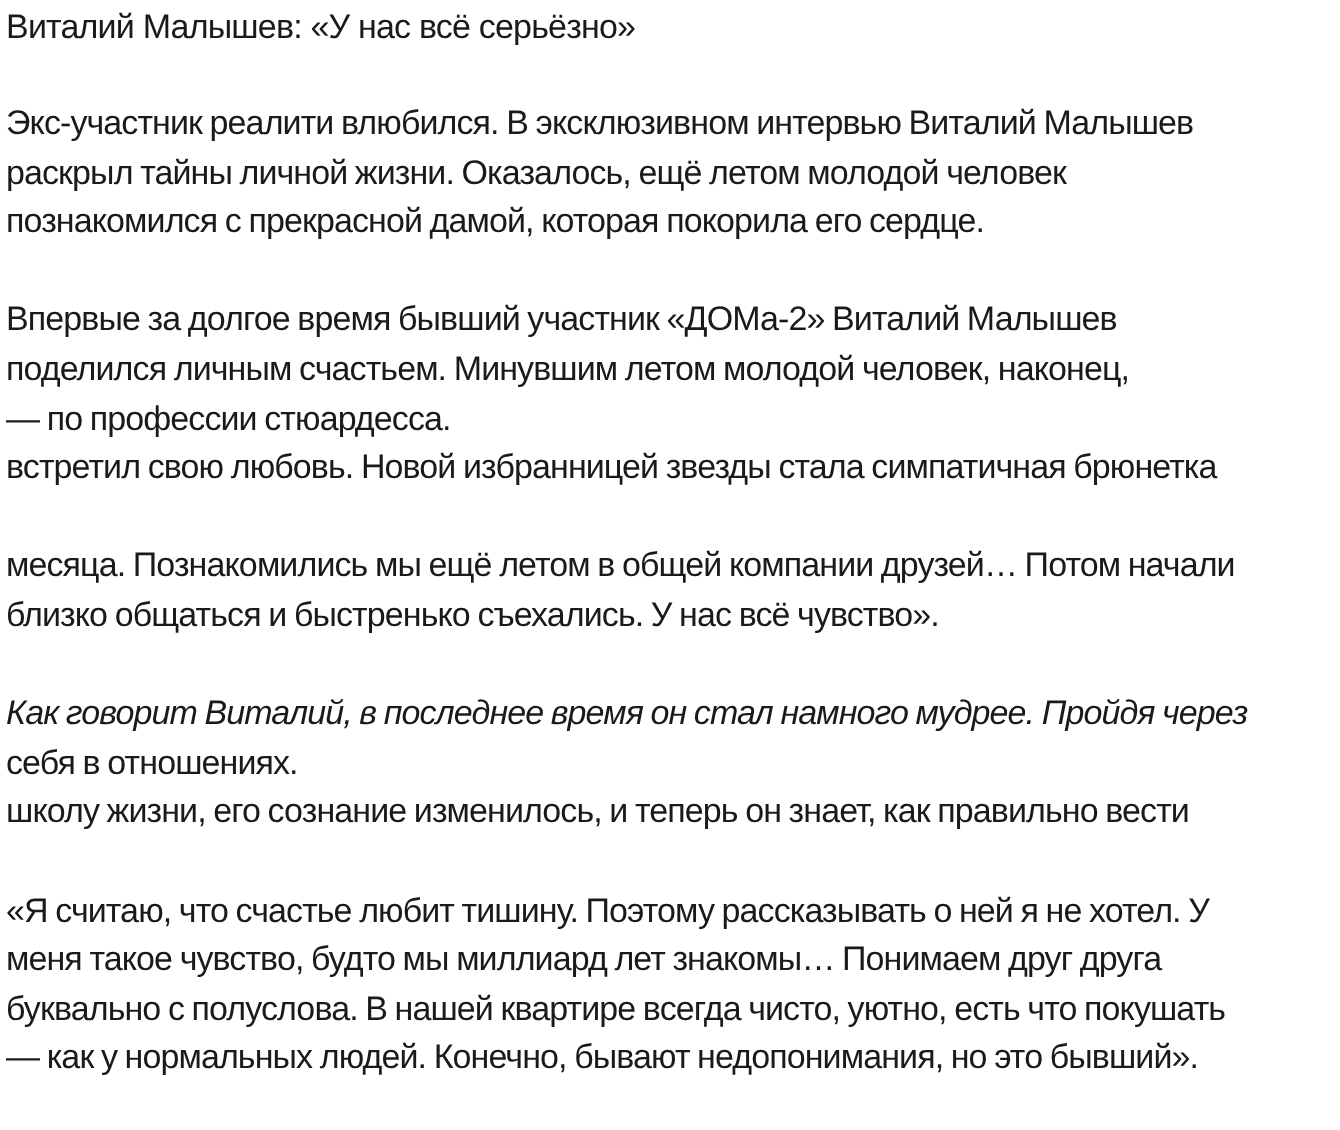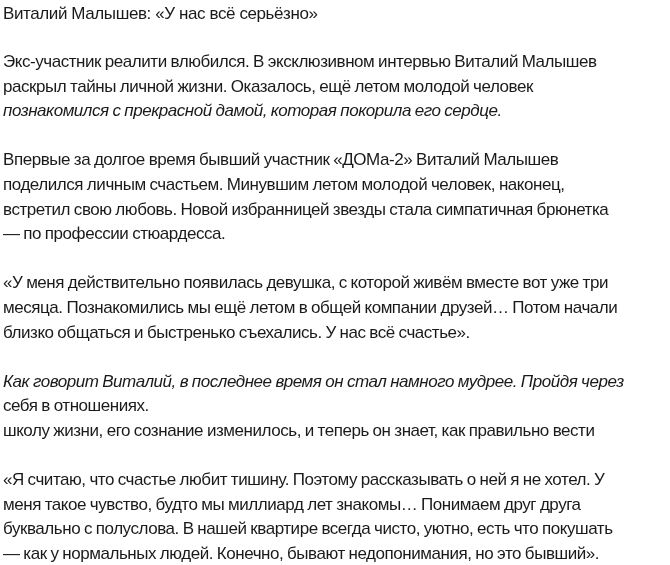--- a/index.html
+++ b/index.html
@@ -22,34 +22,33 @@
 </style>
 </head>
 <body>
 
 <div class="article">
   <div class="title">Виталий Малышев: «У нас всё серьёзно»</div>
 
   <p class="para">
     <span class="line" style="display: block;">Экс-участник реалити влюбился. В эксклюзивном интервью Виталий Малышев</span>
     <span class="line" style="display: block;">раскрыл тайны личной жизни. Оказалось, ещё летом молодой человек</span>
-    <span class="line" style="display: block; font-style: italic;">познакомился с прекрасной дамой, которая покорила его сердце.</span>
+    <span class="line" style="display: block;">познакомился с прекрасной дамой, которая покорила его сердце.</span>
   </p>
 
   <p class="para">
     <span class="line" style="display: block;">Впервые за долгое время бывший участник «ДОМа-2» Виталий Малышев</span>
     <span class="line" style="display: block;">поделился личным счастьем. Минувшим летом молодой человек, наконец,</span>
+    <span class="line" style="display: block;">— по профессии стюардесса.</span>
     <span class="line" style="display: block;">встретил свою любовь. Новой избранницей звезды стала симпатичная брюнетка</span>
-    <span class="line" style="display: block;">— по профессии стюардесса.</span>
   </p>
 
   <p class="para">
-    <span class="line" style="display: block;">«У меня действительно появилась девушка, с которой живём вместе вот уже три</span>
     <span class="line" style="display: block;">месяца. Познакомились мы ещё летом в общей компании друзей… Потом начали</span>
-    <span class="line" style="display: block;">близко общаться и быстренько съехались. У нас всё счастье».</span>
+    <span class="line" style="display: block;">близко общаться и быстренько съехались. У нас всё чувство».</span>
   </p>
 
   <p class="para">
     <span class="line" style="display: block; font-style: italic;">Как говорит Виталий, в последнее время он стал намного мудрее. Пройдя через</span>
     <span class="line" style="display: block;">себя в отношениях.</span>
     <span class="line" style="display: block;">школу жизни, его сознание изменилось, и теперь он знает, как правильно вести</span>
   </p>
 
   <p class="para">
     <span class="line" style="display: block;">«Я считаю, что счастье любит тишину. Поэтому рассказывать о ней я не хотел. У</span>

